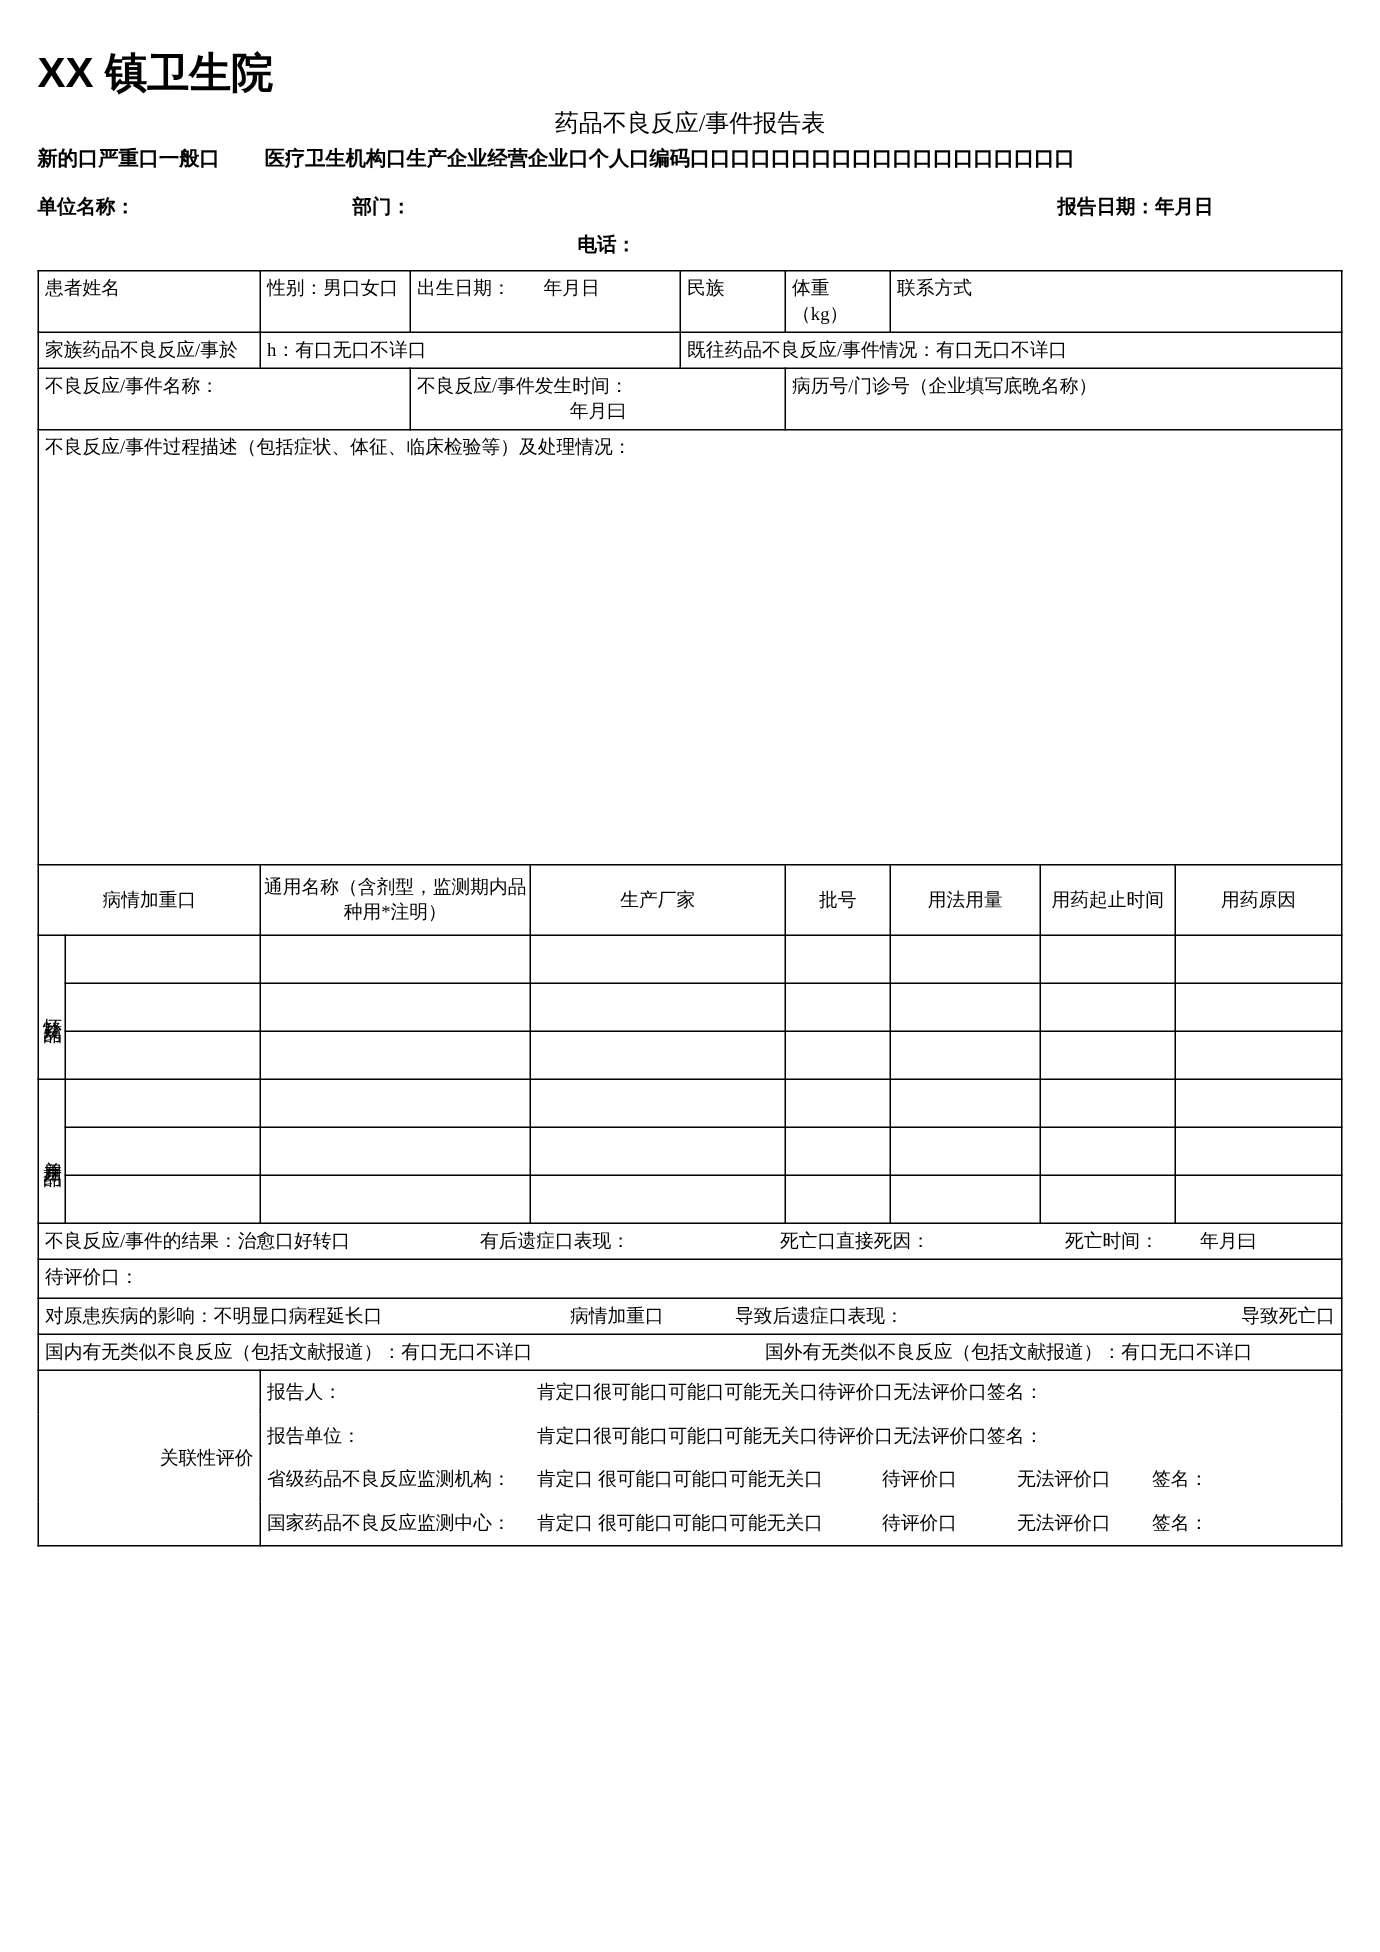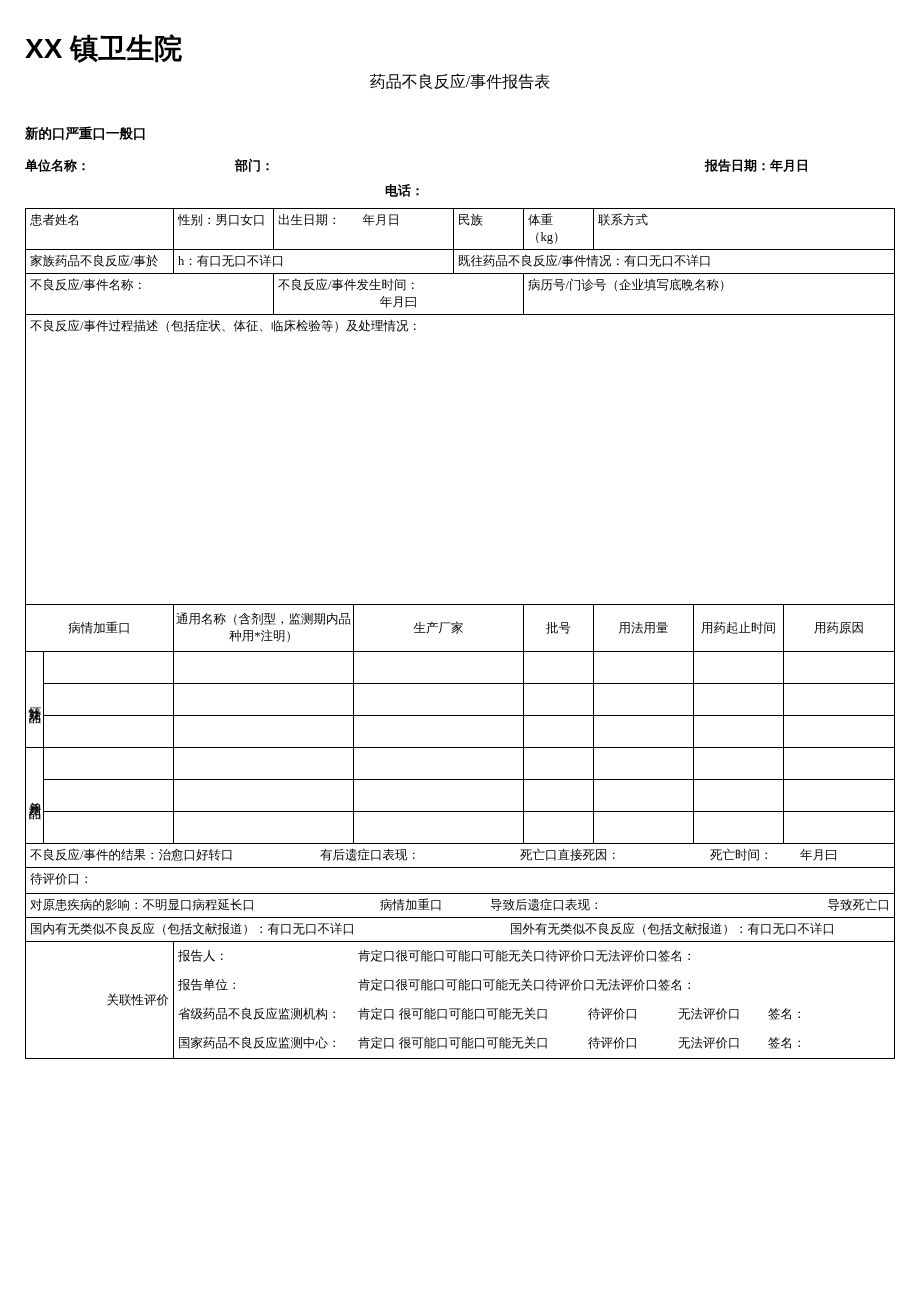--- a/index.html
+++ b/index.html
@@ -15,21 +15,21 @@
   .title {
     text-align: left;
     font-size: 28px;
     font-weight: bold;
     font-family: "SimHei", "黑体", sans-serif;
     margin-bottom: 4px;
   }
   .subtitle {
     text-align: center;
     font-size: 16px;
-    margin-bottom: 32px;
+    margin-bottom: 4px;
   }
   .header-line {
     display: flex;
     font-weight: bold;
     font-size: 13.5px;
     margin-bottom: 14px;
   }
   .header-line .left { flex: 0 0 auto; margin-right: 30px; }
   .header-line .right { flex: 1; }
   .info-line {
@@ -69,20 +69,21 @@
   .eval-row td { padding: 6px 4px; }
 </style>
 </head>
 <body>
 
 <div class="title">XX 镇卫生院</div>
 <div class="subtitle">药品不良反应/事件报告表</div>
 
 <div class="header-line">
   <div class="left">新的口严重口一般口</div>
+  <div class="right">医疗卫生机构口生产企业经营企业口个人口编码口口口口口口口口口口口口口口口口口口口</div>
 </div>
 
 <div class="info-line">
   <div class="unit">单位名称：</div>
   <div class="dept">部门：</div>
   <div class="phone">电话：</div>
   <div class="date">报告日期：年月日</div>
 </div>
 
 <table>

